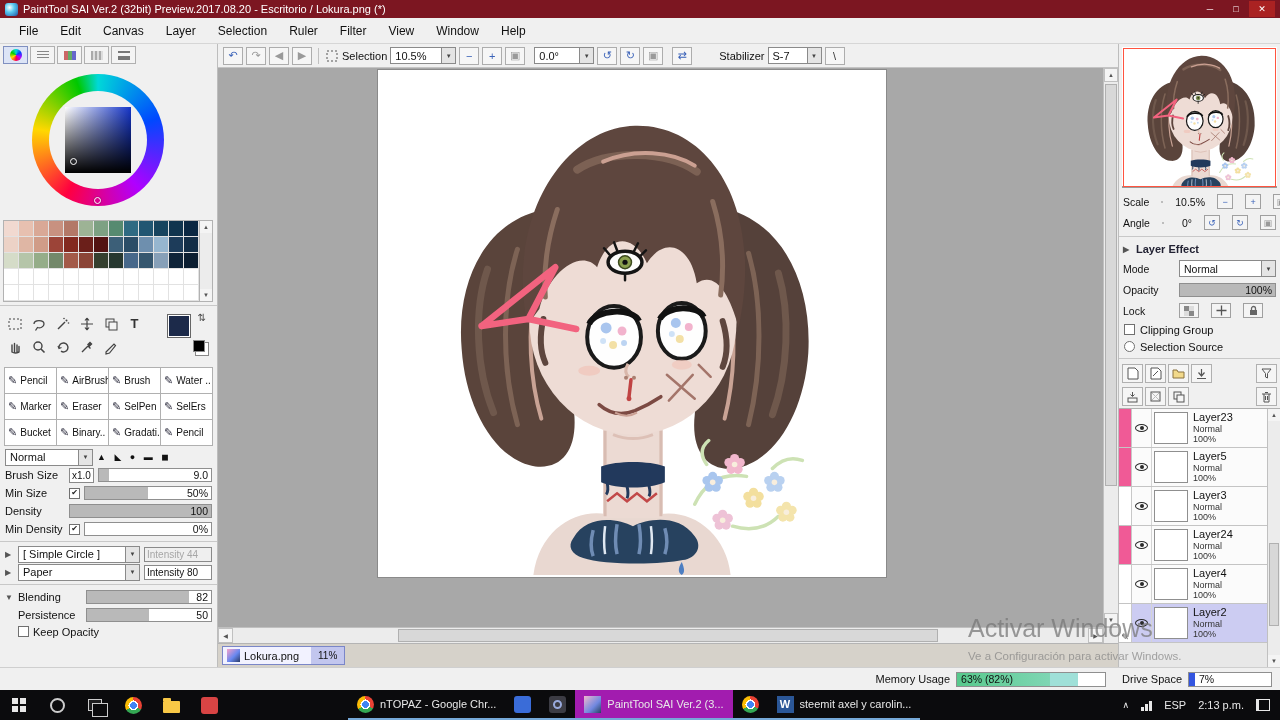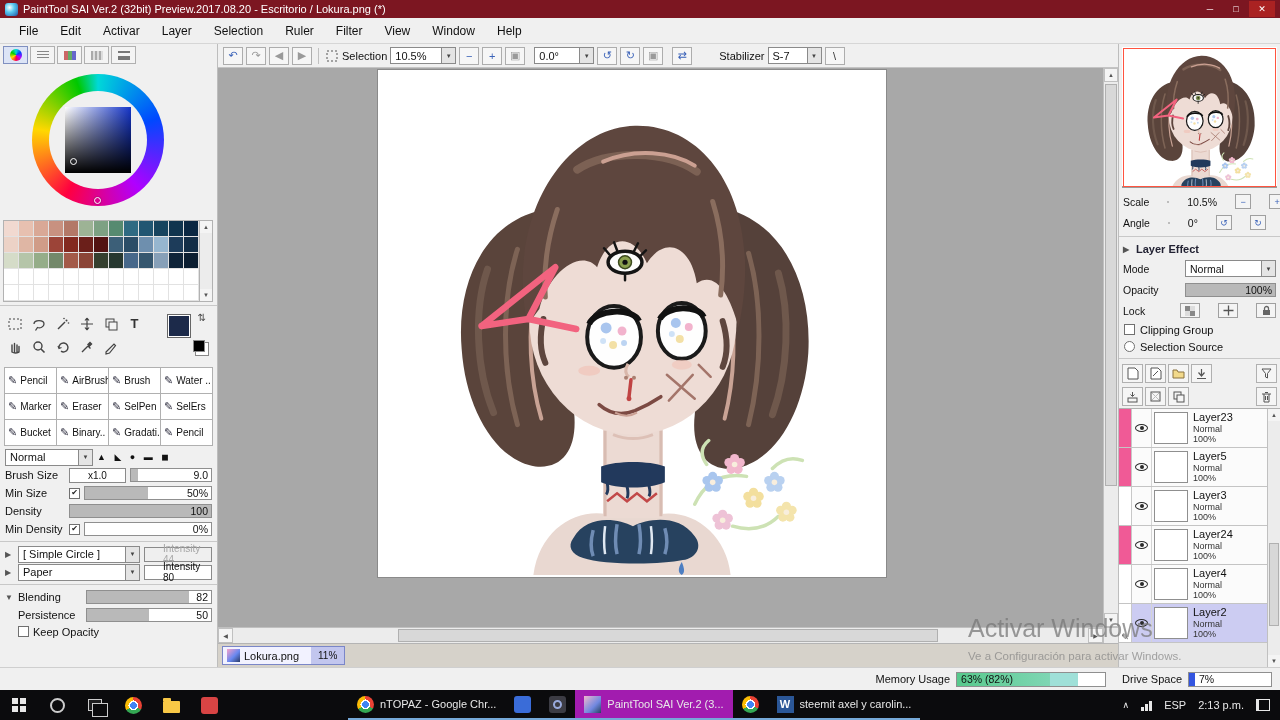--- a/index.html
+++ b/index.html
@@ -74,31 +74,31 @@
 .swapglyph{position:absolute;right:-15px;top:-2px;font-size:10px;color:#444}
 .subchips{position:absolute;right:-14px;top:26px;width:12px;height:12px;background:#000;box-shadow:3px 3px 0 #fff,3px 3px 0 1px #888;border:1px solid #888}
 .toolgrid{display:grid;grid-template-columns:repeat(4,1fr);margin:2px 4px;border-left:1px solid #b0b0b0;border-top:1px solid #b0b0b0}
 .tool{height:26px;border-right:1px solid #b0b0b0;border-bottom:1px solid #b0b0b0;background:#fff;display:flex;align-items:center;gap:3px;padding:0 3px;font-size:10px;overflow:hidden;white-space:nowrap}
 .ticn{color:#334;font-size:11px}
 .lrow{display:flex;align-items:center;gap:4px;padding:0 5px;height:18px}
 .llabel{width:60px;white-space:nowrap}
 .slider{position:relative;flex:1;height:14px;border:1px solid #8f8f8f;background:#fff}
 .sfill{position:absolute;left:0;top:0;bottom:0;background:#b9b9b9}
 .sval{position:absolute;right:3px;top:0;line-height:13px;font-size:10.5px}
-.mini{height:15px;border:1px solid #8a8a8a;background:#fff;padding:0 18px;display:flex;align-items:center;font-size:10px}
+.mini{height:15px;border:1px solid #8a8a8a;background:#fff;padding:0 2px;display:flex;align-items:center;font-size:10px}
 .chk{width:11px;height:11px;border:1px solid #707070;background:#fff;display:flex;align-items:center;justify-content:center;font-size:8px;line-height:1;color:#222;flex:none}
 .radio{border-radius:50%}
 .exp{width:9px;font-size:8px;color:#555;flex:none}
 .tips{letter-spacing:3px;font-size:9px;color:#111}
 .sep{height:1px;background:#c8c8c8;margin:3px 0}
 .disabled{color:#a6a6a6;background:#efefef}
 
 #navigator{margin:3px;height:141px;background:#9a9a9a;position:relative;overflow:hidden}
 .navframe{position:absolute;inset:1px;border:1px solid #ff5440;z-index:2;pointer-events:none}
-.rrow{display:flex;align-items:center;gap:18px;padding:0 4px;height:21px;font-size:10.5px}
+.rrow{display:flex;align-items:center;gap:12px;padding:0 4px;height:21px;font-size:10.5px}
 .rlabel{width:36px}
 .hairline{flex:1;height:2px;background:#fff;border:1px solid #999;border-radius:1px}
 .sqbtn{width:16px;height:15px;border:1px solid #a0a0a0;background:#f4f4f4;font-size:9px;color:#3a62b8;display:flex;align-items:center;justify-content:center;flex:none}
 .sechdr{display:flex;align-items:center;gap:4px;padding:3px 4px;font-weight:bold;color:#223}
 .rcombo{flex:1}
 .chkrow{display:flex;align-items:center;gap:5px;padding:2px 5px;height:17px}
 .ltools{display:flex;gap:2px;padding:2px 3px}
 .ltb{width:21px;height:19px;border:1px solid #b0b0b0;background:#f5f5f5;display:flex;align-items:center;justify-content:center}
 #layerlist{flex:1;border-top:1px solid #b0b0b0;display:flex;position:relative;background:#e8e8e8}
 .llcol{flex:1;display:flex;flex-direction:column}
@@ -245,21 +245,21 @@
     <span class="wbtns">
       <span class="wbtn">─</span>
       <span class="wbtn">□</span>
       <span class="wbtn close">✕</span>
     </span>
   </div>
 
   <div id="menubar">
     <span class="mitem">File</span>
     <span class="mitem">Edit</span>
-    <span class="mitem">Activar</span>
+    <span class="mitem">Canvas</span>
     <span class="mitem">Layer</span>
     <span class="mitem">Selection</span>
     <span class="mitem">Ruler</span>
     <span class="mitem">Filter</span>
     <span class="mitem">View</span>
     <span class="mitem">Window</span>
     <span class="mitem">Help</span>
   </div>
 
   <div id="main">

